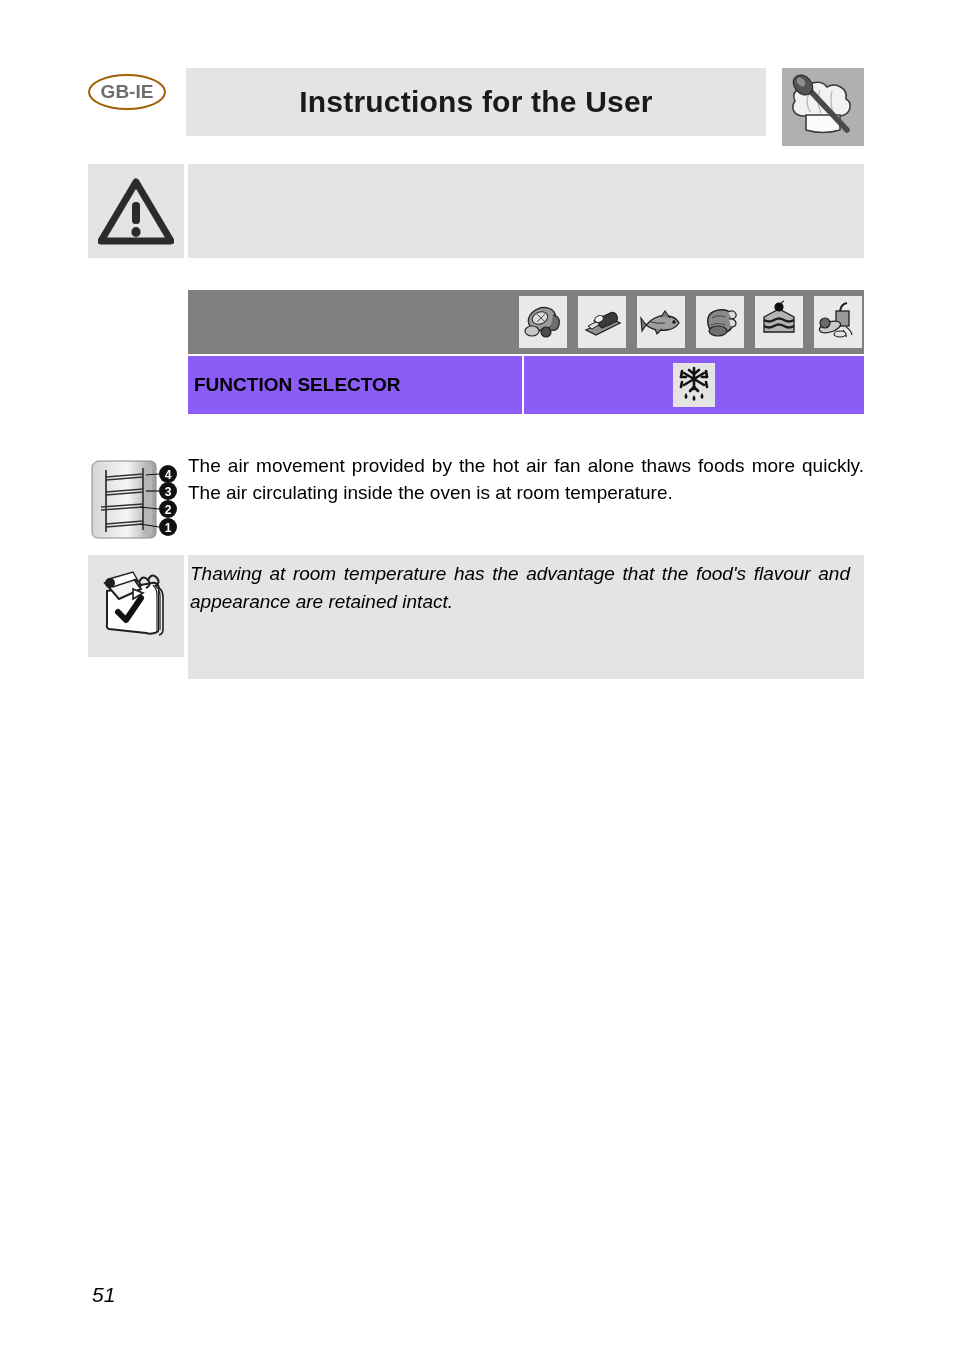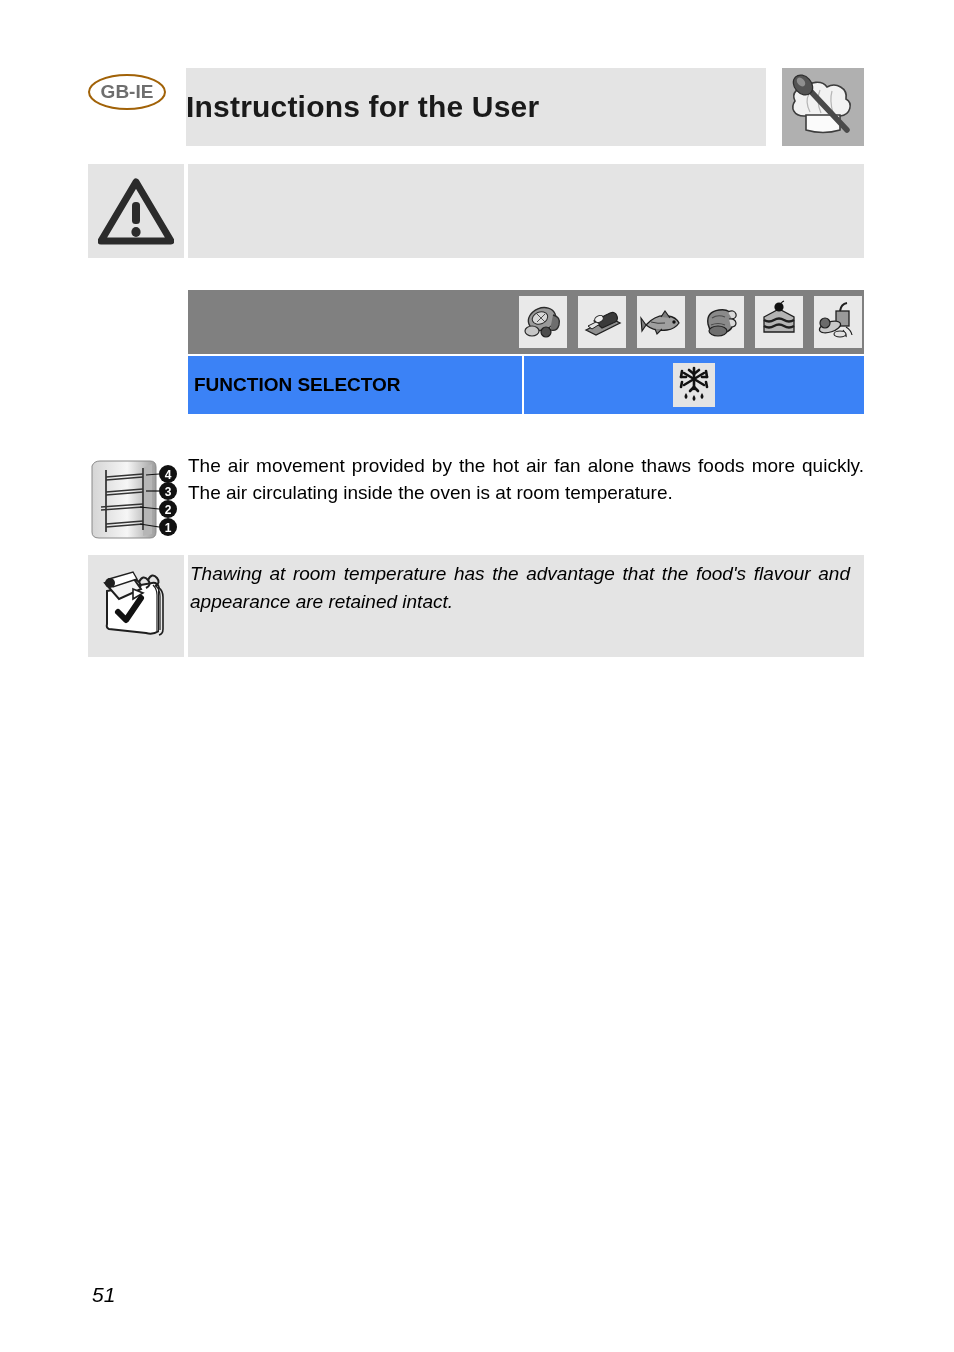--- a/index.html
+++ b/index.html
@@ -46,25 +46,25 @@
     font-size: 19px;
     font-weight: bold;
     color: #6e6e6e;
     letter-spacing: 0px;
   }
   .title-bar {
     position: absolute;
     left: 98px;
     top: 0px;
     width: 580px;
-    height: 78px;
-    background: #e4e4e4;
-    display: flex;
-    align-items: center;
-    justify-content: flex-start;
+    height: 68px;
+    background: #e4e4e4;
+    display: flex;
+    align-items: center;
+    justify-content: center;
   }
   .title-text {
     font-size: 30px;
     font-weight: bold;
     color: #1a1a1a;
     letter-spacing: 0.2px;
   }
   .chef-box {
     position: absolute;
     left: 694px;
@@ -142,21 +142,21 @@
     width: 340px;
     margin-left: 2px;
     box-sizing: border-box;
     display: flex;
     align-items: center;
     justify-content: center;
     font-size: 20px;
     font-weight: bold;
   }
   .row-selector .fn-label,
-  .row-selector .fn-value { background: #3b82f6; height: 58px; }
+  .row-selector .fn-value { background: #8b5cf6; height: 58px; }
   .row-thermo .fn-label,
   .row-thermo .fn-value { background: #e4e4e4; height: 32px; }
 
   .defrost-chip {
     width: 42px;
     height: 44px;
     background: #e4e4e4;
     display: flex;
     align-items: center;
     justify-content: center;
@@ -202,21 +202,21 @@
     width: 96px; height: 102px;
     background: #e4e4e4;
     display: flex;
     align-items: center;
     justify-content: center;
     overflow: hidden;
   }
   .note-body {
     position: absolute;
     left: 100px; top: 0px;
-    width: 676px; height: 102px;
+    width: 676px; height: 124px;
     background: #e4e4e4;
     box-sizing: border-box;
     padding: 5px 14px 0 2px;
   }
   .note-text {
     font-size: 19px;
     line-height: 28px;
     font-style: italic;
     text-align: justify;
     color: #000;

